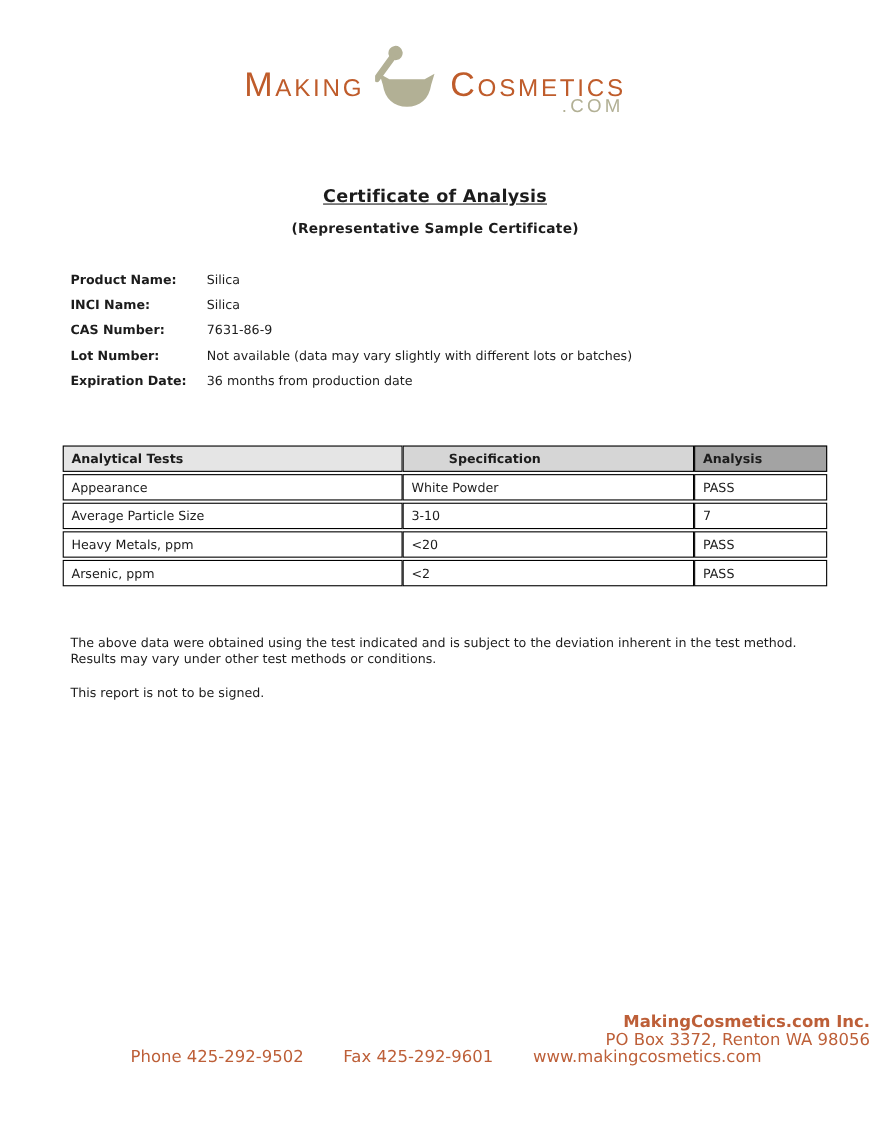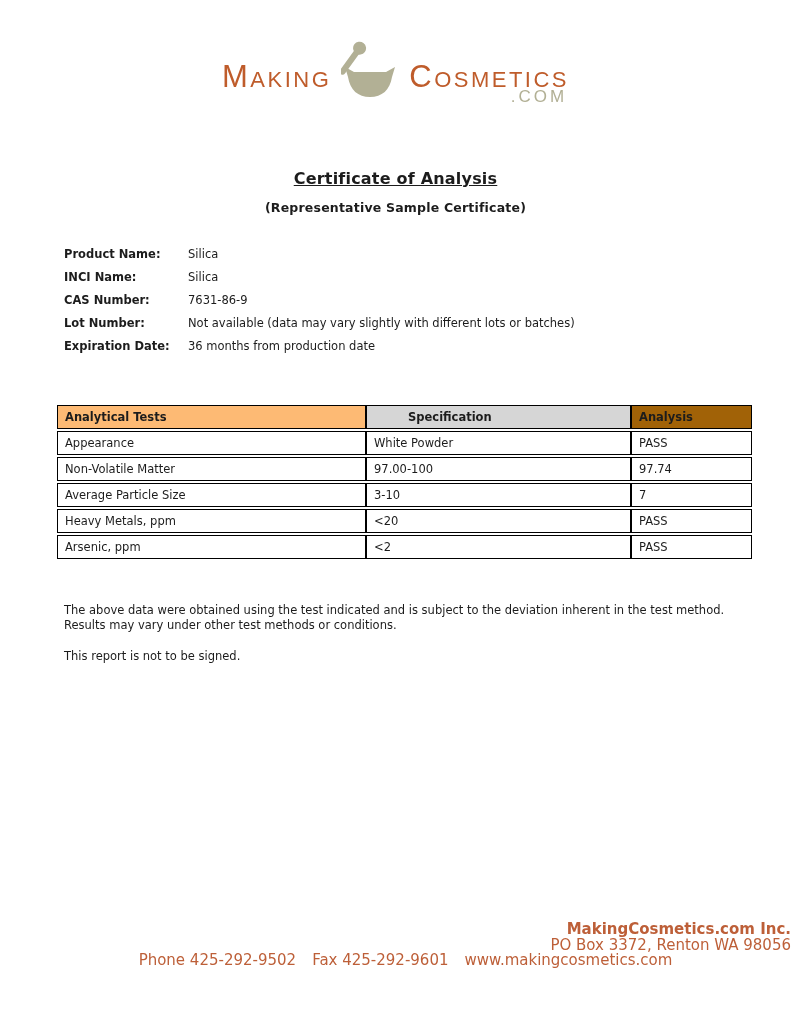--- a/index.html
+++ b/index.html
@@ -75,21 +75,21 @@
   
   .notes{margin:42px 0 0 64px;width:676px;font-size:11.5px;line-height:15px;}
   .note-signature{margin-top:16px;}
   
   .footer{
     position:absolute;left:0;top:922px;width:100%;
     text-align:right;font-size:15px;line-height:15.5px;
   }
   .footer-company{font-weight:bold;}
   .footer-contact{
-    display:flex;justify-content:center;gap:16px;
+    display:flex;justify-content:center;gap:36px;
     margin-top:0px;
     padding-left:20px;
   }
 </style>
 </head>
 <body>
 
 <div class="page">
 
   <header class="logo">
@@ -133,35 +133,30 @@
     </div>
     <div class="pi-row">
       <span class="pi-label">Expiration Date:</span>
       <span class="pi-value">36 months from production date</span>
     </div>
   </section>
 
   <table class="coa-table">
     <thead>
       <tr>
-        <th class="col-test" style="background: #fdba74; margin-left: 28px;">Analytical Tests</th>
+        <th class="col-test" style="background: #e5e5e5; margin-left: 28px;">Analytical Tests</th>
         <th class="col-spec" style="background: rgb(214, 214, 214); padding-left: 41px;">Specification</th>
-        <th class="col-analysis" style="background: #a16207;">Analysis</th>
+        <th class="col-analysis" style="background: #a3a3a3;">Analysis</th>
       </tr>
     </thead>
     <tbody>
       <tr>
         <td>Appearance</td>
         <td>White Powder</td>
         <td>PASS</td>
-      </tr>
-      <tr>
-        <td>Non-Volatile Matter</td>
-        <td>97.00-100</td>
-        <td>97.74</td>
       </tr>
       <tr>
         <td>Average Particle Size</td>
         <td>3-10</td>
         <td>7</td>
       </tr>
       <tr>
         <td>Heavy Metals, ppm</td>
         <td>&lt;20</td>
         <td>PASS</td>

